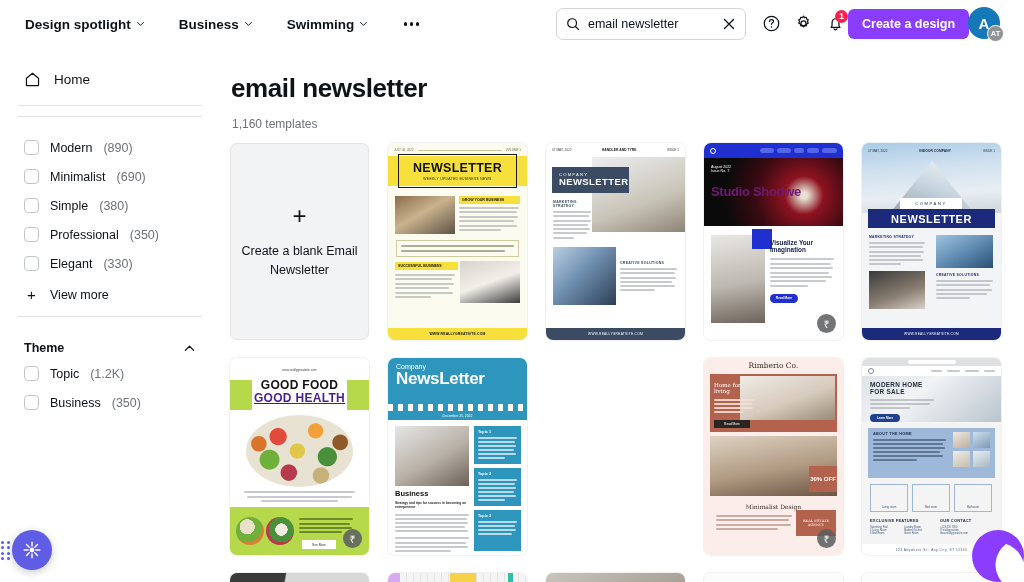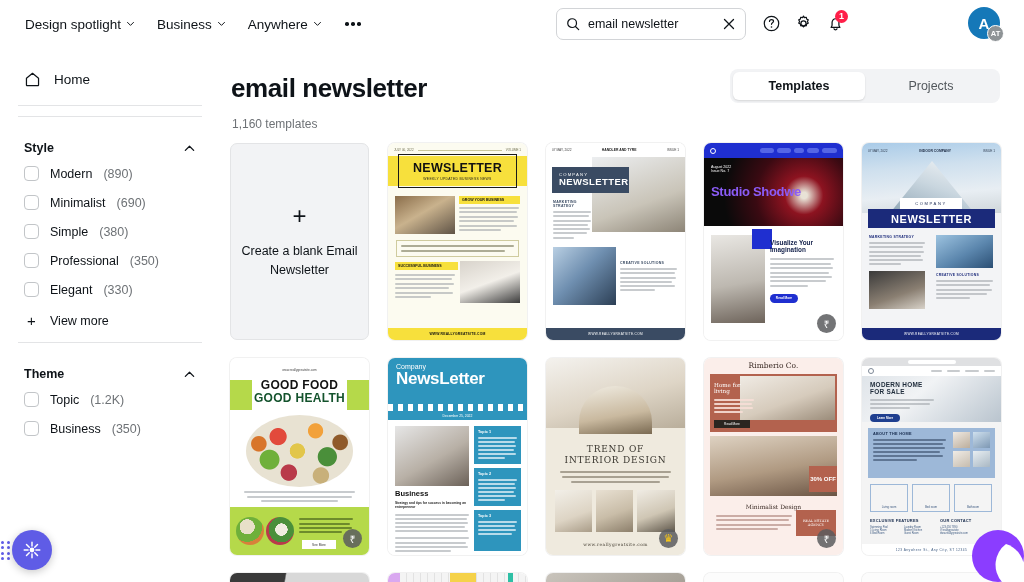--- a/index.html
+++ b/index.html
@@ -23,21 +23,21 @@
     margin-left: 14px; width: 86px;
     font-family: "DejaVu Serif", serif;
     font-size: 24px; font-style: italic; font-weight: 700;
     letter-spacing: -0.5px;
     background: linear-gradient(90deg,#00c4cc 0%,#7d2ae8 95%);
     -webkit-background-clip: text; background-clip: text;
     -webkit-text-fill-color: transparent; color: transparent;
     line-height: 28px;
     cursor: pointer;
   }
-  .nav { display: flex; align-items: center; margin-left: 16px; gap: 4px; }
+  .nav { display: flex; align-items: center; margin-left: 16px; gap: 16px; font-weight: bold; }
   .nav-item {
     display: flex; align-items: center; gap: 5px;
     padding: 6px 9px; border-radius: 6px;
     font-size: 13.5px; color: #0e1318; cursor: pointer;
     white-space: nowrap;
   }
   .chev { width: 9px; height: 9px; position: relative; top: -1px; }
   .dots-btn {
     display: flex; align-items: center; justify-content: center;
     width: 28px; height: 28px; margin-left: 4px;
@@ -226,21 +226,21 @@
           <path d="M2 4.5L6 8.5L10 4.5" stroke="#0e1318" stroke-width="1.3" fill="none" stroke-linecap="round" stroke-linejoin="round"></path>
         </svg>
     </div>
     <div class="nav-item">
       <span>Business</span>
       <svg class="chev" viewBox="0 0 12 12">
           <path d="M2 4.5L6 8.5L10 4.5" stroke="#0e1318" stroke-width="1.3" fill="none" stroke-linecap="round" stroke-linejoin="round"></path>
         </svg>
     </div>
     <div class="nav-item">
-      <span>Anywhere</span>
+      <span>Swimming</span>
       <svg class="chev" viewBox="0 0 12 12">
           <path d="M2 4.5L6 8.5L10 4.5" stroke="#0e1318" stroke-width="1.3" fill="none" stroke-linecap="round" stroke-linejoin="round"></path>
         </svg>
     </div>
     <div class="dots-btn">
         <span></span>
         <span></span>
         <span></span>
       </div>
   </div>
@@ -274,44 +274,39 @@
     </div>
     <div class="icon-btn">
       <svg width="19" height="19" viewBox="0 0 20 20">
           <path d="M5.4 14.1c0-.6 1-1 1-2.6V8.9c0-2.2 1.6-3.9 3.6-3.9s3.6 1.7 3.6 3.9v2.6c0 1.6 1 2 1 2.6z" stroke="#0e1318" stroke-width="1.3" fill="none" stroke-linejoin="round"></path>
           <path d="M8.4 15.6a1.7 1.7 0 003.2 0" stroke="#0e1318" stroke-width="1.3" fill="none" stroke-linecap="round"></path>
         </svg>
       <span class="badge">1</span>
     </div>
   </div>
 
+  <button class="cta">Create a design</button>
 
   <div class="avatar-wrap">
     <div class="avatar">A</div>
     <div class="avatar-badge">AT</div>
   </div>
 </div>
 
 <div class="sidebar">
   <div class="side-home">
     <svg width="17" height="17" viewBox="0 0 18 18">
         <path d="M2.6 7.6L9 2.4l6.4 5.2v7.2a.8.8 0 01-.8.8H3.4a.8.8 0 01-.8-.8z" stroke="#0e1318" stroke-width="1.3" fill="none" stroke-linejoin="round"></path>
       </svg>
     <span class="side-home-label">Home</span>
   </div>
   <div class="divider"></div>
   <div class="divider"></div>
 
   <div class="fgroup">
-    <div class="fgroup-head">
-      <span class="fgroup-title">Style</span>
-      <svg width="13" height="13" viewBox="0 0 14 14">
-          <path d="M2.5 9L7 4.6L11.5 9" stroke="#0e1318" stroke-width="1.35" fill="none" stroke-linecap="round" stroke-linejoin="round"></path>
-        </svg>
-    </div>
     <div class="frow">
       <span class="cbox"></span>
       <span class="flabel">Modern</span>
       <span class="fcount">(890)</span>
     </div>
     <div class="frow">
       <span class="cbox"></span>
       <span class="flabel">Minimalist</span>
       <span class="fcount">(690)</span>
     </div>
@@ -355,24 +350,20 @@
       <span class="flabel">Business</span>
       <span class="fcount">(350)</span>
     </div>
   </div>
 </div>
 
 <div class="main">
   <div class="page-title">email newsletter</div>
   <div class="count">1,160 templates</div>
 
-  <div class="tabs">
-    <div class="tab active">Templates</div>
-    <div class="tab">Projects</div>
-  </div>
 
   <div class="grid">
 
     <div class="card blank-card" style="left:0px;  top:0px;">
       <div class="blank-plus">+</div>
       <div class="blank-label">Create a blank Email Newsletter</div>
     </div>
 
     <div class="card" style="left:158px; top:0px;">
       <div class="card-inner" style="background:#fcfbf0;">
@@ -469,21 +460,21 @@
           <span style="width:14px;height:5px;border-radius:3px;background:#5566e6;"></span>
           <span style="width:10px;height:5px;border-radius:3px;background:#5566e6;"></span>
           <span style="width:12px;height:5px;border-radius:3px;background:#5566e6;"></span>
           <span style="width:15px;height:5px;border-radius:3px;background:#5566e6;"></span>
         </div>
         <div class="tl" style="left:0;right:0;top:15px;height:68px;background:radial-gradient(circle at 72% 55%, #e8e2d6 3%, #8d1320 18%, #3a0a12 45%, #0a0a0a 75%);"></div>
         <div class="tl" style="left:7px;top:22px;">
           <div style="font-size:3.6px;color:#fff;">August 2022</div>
           <div style="font-size:3.6px;color:#fff;">Issue No. 7</div>
         </div>
-        <div class="tl" style="left:7px;top:42px;width:90px;font-size:13px;font-weight:700;color:#8b5cf6;line-height:1.02;letter-spacing:-.3px;">Studio Shodwe</div>
+        <div class="tl" style="left:7px;top:42px;width:90px;font-size:13px;font-weight:700;color:#701a75;line-height:1.02;letter-spacing:-.3px;">Studio Shodwe</div>
         <div class="tl" style="left:7px;top:92px;width:54px;height:88px;background:linear-gradient(170deg,#e9e7e3,#bdb8b0 55%,#6d635a);"></div>
         <div class="tl" style="left:48px;top:86px;width:20px;height:20px;background:#1f2fd0;"></div>
         <div class="tl" style="left:66px;top:96px;width:64px;">
           <div style="font-size:6.4px;font-weight:700;color:#12204a;line-height:1.12;">Visualize Your Imagination</div>
           <div style="margin-top:5px;">
             <div class="txtline" style="width:100%;margin-bottom:2.4px;"></div>
               <div class="txtline" style="width:95%;margin-bottom:2.4px;"></div>
             <div class="txtline" style="width:99%;margin-bottom:2.4px;"></div>
               <div class="txtline" style="width:92%;margin-bottom:2.4px;"></div>
             <div class="txtline" style="width:97%;margin-bottom:2.4px;"></div>
@@ -538,21 +529,21 @@
       </div>
     </div>
 
     <div class="card" style="left:0px; top:215px;">
       <div class="card-inner" style="background:#ffffff;">
         <div class="tl" style="left:0;top:22px;width:22px;height:30px;background:#b5d94a;"></div>
         <div class="tl" style="right:0;top:22px;width:22px;height:30px;background:#b5d94a;"></div>
         <div class="tl" style="left:0;right:0;top:10px;text-align:center;font-size:3.2px;color:#444;">www.reallygreatsite.com</div>
         <div class="tl" style="left:0;right:0;top:21px;text-align:center;">
           <div class="hdline" style="font-size:12px;color:#111;line-height:1.12;">GOOD FOOD</div>
-          <div class="hdline" style="font-size:12px;color:#14532d;line-height:1.12;">GOOD HEALTH</div>
+          <div class="hdline" style="font-size:12px;color:#4c1d95;line-height:1.12;text-decoration:underline;">GOOD HEALTH</div>
         </div>
         <div class="tl" style="left:16px;top:57px;width:107px;height:72px;border-radius:50%;background:radial-gradient(circle at 30% 30%,#e24a3c 0 9%,transparent 10%),radial-gradient(circle at 65% 22%,#f2a13a 0 8%,transparent 9%),radial-gradient(circle at 48% 50%,#e2c64a 0 11%,transparent 12%),radial-gradient(circle at 22% 62%,#6fb03a 0 10%,transparent 11%),radial-gradient(circle at 76% 58%,#4a8f3a 0 10%,transparent 11%),radial-gradient(circle at 40% 80%,#b93a4a 0 9%,transparent 10%),radial-gradient(circle at 70% 84%,#c8b07a 0 8%,transparent 9%),radial-gradient(circle at 88% 38%,#8f5a2a 0 7%,transparent 8%),radial-gradient(circle at 12% 40%,#d8752a 0 7%,transparent 8%),#e8e2d2;"></div>
         <div class="tl" style="left:14px;top:133px;right:14px;text-align:center;">
           <div class="txtline" style="width:100%;margin:0 auto 2.6px;"></div>
           <div class="txtline" style="width:94%;margin:0 auto 2.6px;"></div>
           <div class="txtline" style="width:70%;margin:0 auto;"></div>
         </div>
         <div class="tl" style="left:0;right:0;bottom:0;height:48px;background:#b5d94a;"></div>
         <div class="tl" style="left:6px;bottom:10px;width:28px;height:28px;border-radius:50%;background:radial-gradient(circle at 40% 35%,#e8e0c8 0 30%,#6fb03a 31% 60%,#d8803a 61% 100%);"></div>
         <div class="tl" style="left:36px;bottom:10px;width:28px;height:28px;border-radius:50%;background:radial-gradient(circle at 55% 45%,#f0ece0 0 28%,#4a8f3a 29% 58%,#b93a4a 59% 100%);"></div>
@@ -622,42 +613,20 @@
           <div style="margin-top:3px;">
             <div class="txtline" style="width:100%;margin-bottom:2px;background:#cfe8f2;opacity:.85;"></div>
               <div class="txtline" style="width:95%;margin-bottom:2px;background:#cfe8f2;opacity:.85;"></div>
             <div class="txtline" style="width:98%;margin-bottom:2px;background:#cfe8f2;opacity:.85;"></div>
               <div class="txtline" style="width:88%;background:#cfe8f2;opacity:.85;"></div>
           </div>
         </div>
       </div>
     </div>
 
-    <div class="card" style="left:316px; top:215px;">
-      <div class="card-inner" style="background:#efeade;">
-        <div class="tl" style="left:0;right:0;top:0;height:70px;background:linear-gradient(165deg,#f4f2ee,#ded5c6 55%,#b9ae9b);"></div>
-        <div class="tl" style="left:33px;top:28px;width:73px;height:48px;border-radius:36px 36px 0 0;background:linear-gradient(170deg,#f0ece2,#c9b99f 60%,#7a6a52);"></div>
-        <div class="tl" style="left:10px;top:86px;right:10px;text-align:center;">
-          <div style="font-family:'DejaVu Serif',serif;font-size:9px;color:#3a3730;letter-spacing:.8px;line-height:1.25;">TREND OF</div>
-          <div style="font-family:'DejaVu Serif',serif;font-size:9px;color:#3a3730;letter-spacing:.8px;line-height:1.25;">INTERIOR DESIGN</div>
-        </div>
-        <div class="tl" style="left:14px;top:113px;right:14px;">
-          <div class="txtline" style="width:100%;margin:0 auto 2.8px;background:#6e6553;"></div>
-          <div class="txtline" style="width:96%;margin:0 auto 2.8px;background:#6e6553;"></div>
-          <div class="txtline" style="width:80%;margin:0 auto;background:#6e6553;"></div>
-        </div>
-        <div class="tl" style="left:9px;top:132px;width:37px;height:42px;background:linear-gradient(160deg,#f2efe8,#ddd4c4 60%,#a99c88);"></div>
-        <div class="tl" style="left:50px;top:132px;width:37px;height:42px;background:linear-gradient(160deg,#e8e0d2,#c9bda8 55%,#8c7f6b);"></div>
-        <div class="tl" style="left:91px;top:132px;width:38px;height:42px;background:linear-gradient(160deg,#f0ece4,#cfc6b4 55%,#5e564a);"></div>
-        <div class="tl" style="left:0;right:0;bottom:8px;text-align:center;font-family:'DejaVu Serif',serif;font-size:4.4px;color:#4a4438;letter-spacing:.4px;">www.reallygreatsite.com</div>
-      </div>
-      <div class="pill-badge">
-          <span class="crown">♛</span>
-        </div>
-    </div>
 
     <div class="card" style="left:474px; top:215px;">
       <div class="card-inner" style="background:#fbeeea;">
         <div class="tl" style="left:0;right:0;top:3px;text-align:center;font-family:'DejaVu Serif',serif;font-size:7.5px;color:#3a2a24;">Rimberio Co.</div>
         <div class="tl" style="left:6px;top:16px;right:6px;height:58px;background:#b3624e;"></div>
         <div class="tl" style="left:36px;top:18px;right:8px;height:44px;background:linear-gradient(160deg,#f0ebe4,#d6cbbc 55%,#9a8b79);"></div>
         <div class="tl" style="left:10px;top:24px;width:40px;">
           <div style="font-family:'DejaVu Serif',serif;font-size:5.6px;color:#fff;line-height:1.15;">Home for living</div>
           <div style="margin-top:4px;">
             <div class="txtline" style="width:100%;margin-bottom:2.2px;background:#f6ded6;opacity:.9;"></div>

